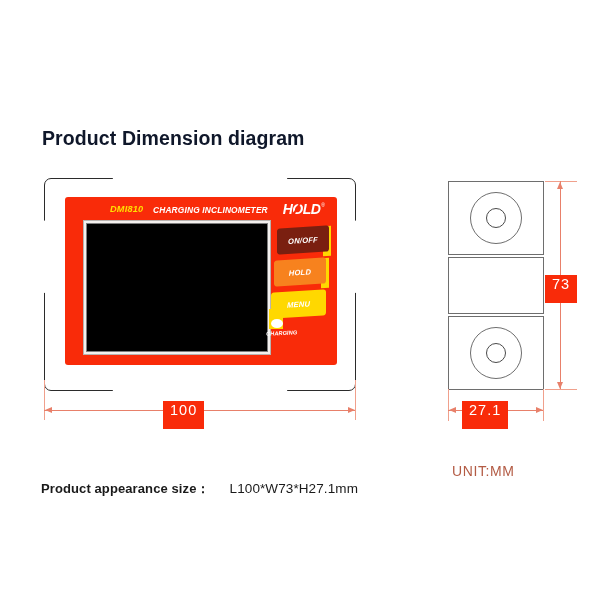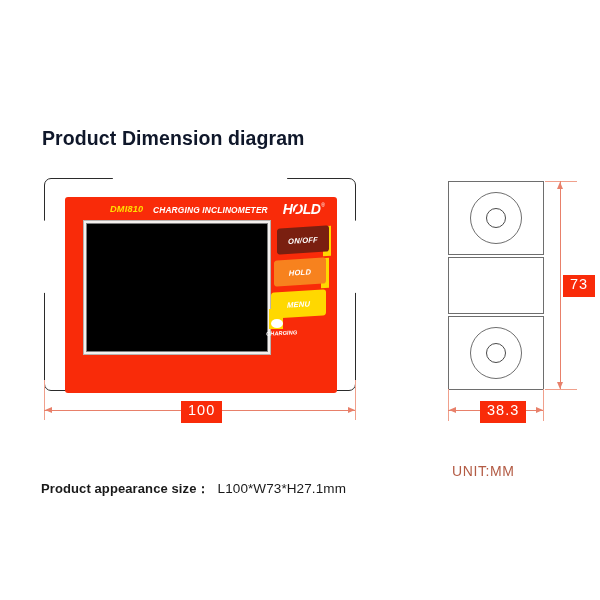--- a/index.html
+++ b/index.html
@@ -60,21 +60,21 @@
       0% 54%, 6% 52%, 6% 22%, 0% 20%
     );
   }
 
   
   #device-body {
     position: absolute;
     left: 25px;
     top: 19px;
     width: 272px;
-    height: 196px;
+    height: 168px;
     background: #f92b09;
     border-radius: 3px;
   }
 
   #brand-model {
     position: absolute;
     left: 45px;
     top: 7px;
     font-size: 9.2px;
     font-weight: bold;
@@ -270,25 +270,24 @@
   }
   .dim-line {
     position: absolute;
     background: #e8806a;
   }
   .dim-label {
     position: absolute;
     background: #f92b09;
     color: #ffffff;
     font-size: 14.5px;
-    padding: 1px 7px 4px 7px;
+    padding: 1px 7px 10px 7px;
     letter-spacing: 1px;
     white-space: nowrap;
     line-height: 1.15;
-    margin-left: 18px;
   }
   .arrow {
     position: absolute;
     width: 0; height: 0;
   }
   .arrow-left {
     border-top: 3.5px solid transparent;
     border-bottom: 3.5px solid transparent;
     border-right: 7px solid #e8806a;
   }
@@ -331,21 +330,21 @@
   #footer-label {
     font-size: 13px;
     font-weight: bold;
     color: #1a1a1a;
     letter-spacing: 0.1px;
   }
   #footer-value {
     font-size: 13.5px;
     font-weight: normal;
     color: #1a1a1a;
-    margin-left: 8px;
+    margin-left: 20px;
     letter-spacing: 0.1px;
   }
 </style>
 </head>
 <body>
 
 <div id="page">
 
   <div id="title">Product Dimension diagram</div>
 
@@ -410,21 +409,21 @@
   <div class="dim-line" style="left:560px; top:181px; width:1px; height:208px;"></div>
   <div class="arrow arrow-up" style="left:557px; top:182px;"></div>
   <div class="arrow arrow-down" style="left:557px; top:382px;"></div>
   <div class="dim-label" style="left:545px; top:275px;">73</div>
 
   <div class="dim-ext-line" style="left:448px; top:389px; width:1px; height:32px;"></div>
   <div class="dim-ext-line" style="left:543px; top:389px; width:1px; height:32px;"></div>
   <div class="dim-line" style="left:448px; top:410px; width:95px; height:1px;"></div>
   <div class="arrow arrow-left" style="left:449px; top:407px;"></div>
   <div class="arrow arrow-right" style="left:536px; top:407px;"></div>
-  <div class="dim-label" style="left:462px; top:401px;">38.3</div>
+  <div class="dim-label" style="left:462px; top:401px;">27.1</div>
 
   <div id="unit-note">UNIT:MM</div>
 
   <div id="footer">
     <span id="footer-label">Product appearance size：</span>
     <span id="footer-value">L100*W73*H27.1mm</span>
   </div>
 
 </div>
 

